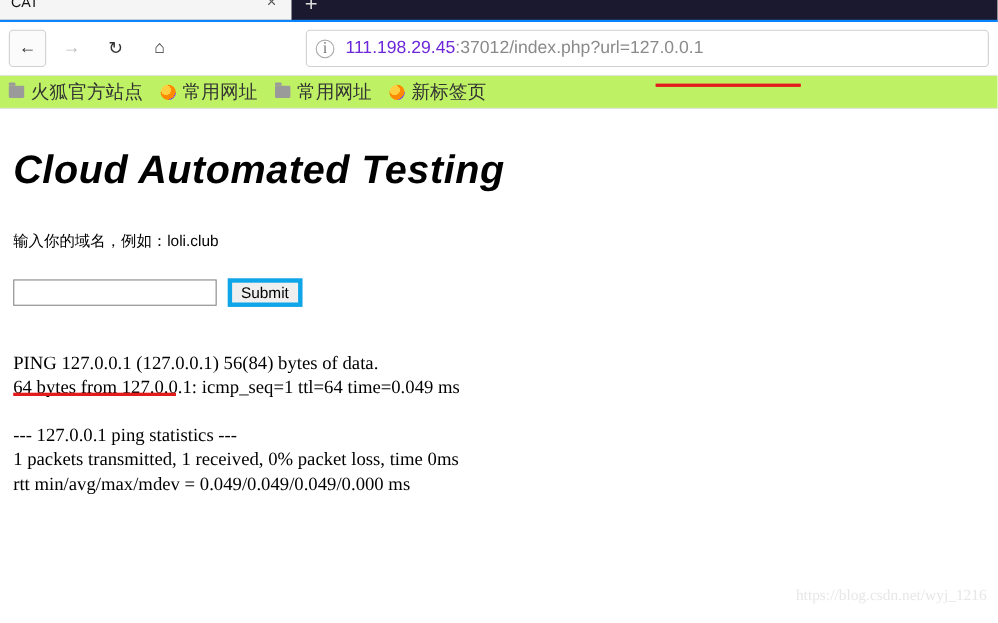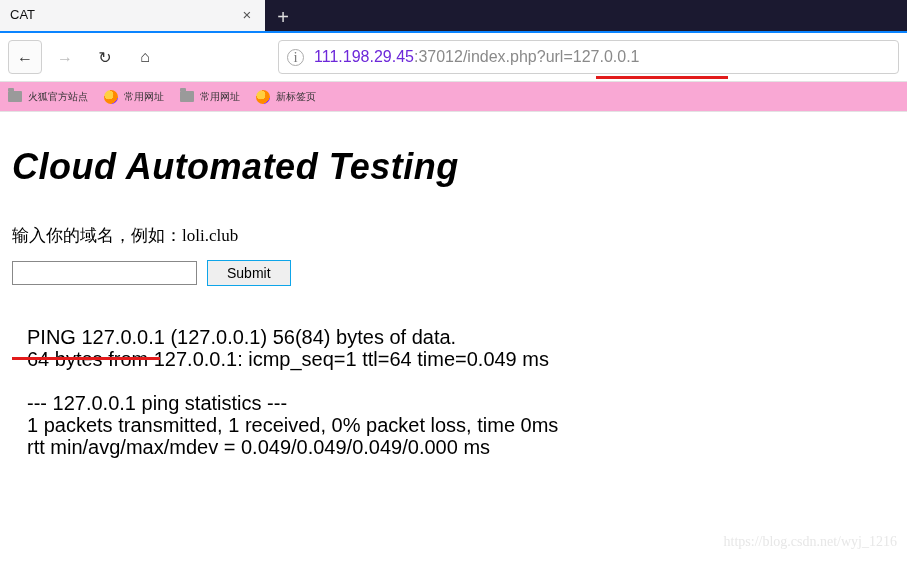--- a/index.html
+++ b/index.html
@@ -1,20 +1,20 @@
 <!DOCTYPE html>
 <html><head>
 <meta charset="utf-8">
 <style>
   * { box-sizing: border-box; }
   html, body { margin: 0; padding: 0; font-family: Arial, "Microsoft YaHei", sans-serif; }
   body { width: 907px; height: 566px; overflow: hidden; background: #fff; position: relative; }
 
   
-  .tabstrip { height: 33px; background: #1b1930; display: flex; align-items: flex-end; border-bottom: 2px solid #0a84ff; }
+  .tabstrip { height: 20px; background: #1b1930; display: flex; align-items: flex-end; border-bottom: 2px solid #0a84ff; }
   .tab {
     height: 33px; width: 265px; background: #f5f5f6; display: flex; align-items: center;
     padding: 0 10px; font-size: 13px; color: #111; position: relative;
   }
   .tab .lbl { flex: 1; }
   .tab .close { width: 16px; text-align: center; color: #555; font-size: 15px; cursor: pointer; }
   .newtab {
     width: 28px; height: 28px; display: flex; align-items: center; justify-content: center;
     color: #ddd; font-size: 20px; margin-left: 4px; cursor: pointer;
   }
@@ -37,43 +37,43 @@
   }
   .urlbar .info { color: #7a7a7a; margin-right: 10px; font-size: 15px; border: 1px solid #aaa; border-radius: 50%; width: 17px; height: 17px; line-height: 15px; text-align: center; font-family: Georgia, serif; }
   .urlbar .host { color: #6d28d9; }
   .urlbar .rest { color: #8a8a8a; text-align: center; }
   .url-underline {
     position: absolute; height: 3px; background: #e21b1b;
   }
 
   
   .bmrow {
-    height: 30px; background: #f9a8d4; display: flex; align-items: center; padding: 0 8px;
-    border-bottom: 1px solid #e3e3e3; font-size: 10px; color: #333;
+    height: 30px; background: #bef264; display: flex; align-items: center; padding: 0 8px;
+    border-bottom: 1px solid #e3e3e3; font-size: 17px; color: #333;
   }
   .bm { display: flex; align-items: center; margin-right: 16px; cursor: pointer; }
   .bm .folder { width: 14px; height: 11px; background: #9a9a9a; margin-right: 6px; border-radius: 1px; position: relative; }
   .bm .folder::before { content: ""; position: absolute; top: -3px; left: 0; width: 6px; height: 3px; background: #9a9a9a; border-radius: 1px 1px 0 0; }
   .bm .ff { width: 14px; height: 14px; border-radius: 50%; background: radial-gradient(circle at 35% 35%, #ffcf3f 0 35%, #ff8a00 36% 70%, #7b2ff7 71% 100%); margin-right: 6px; }
 
   
   .page { padding: 10px 12px 0 12px; position: relative; }
   h1 { font-size: 36px; font-weight: 700; margin: 24px 0 36px 0; letter-spacing: 0.5px; font-style: italic; }
-  .prompt { font-size: 17px; margin-bottom: 13px; font-family: Liberation Serif, serif; }
+  .prompt { font-size: 14px; margin-bottom: 24px; }
   .formrow { display: flex; align-items: center; margin-bottom: 40px; }
   .formrow input[type=text] {
     width: 185px; height: 24px; border: 1px solid #888; margin-right: 10px; padding: 0 4px;
   }
   .formrow button {
-    height: 26px; padding: 0 19px; border: 1px solid #0ea5e9; background: #efefef;
+    height: 26px; padding: 0 8px; border: 4px solid #0ea5e9; background: #efefef;
     font-size: 14px; cursor: pointer;
   }
   pre.out {
-    font-family: Liberation Sans, sans-serif; font-size: 20px; line-height: 22px;
-    white-space: pre; margin: 15px; position: relative;
+    font-family: Liberation Serif, serif; font-size: 17px; line-height: 22px;
+    white-space: pre; margin: 0; position: relative;
   }
   .ping-underline {
     position: absolute; height: 3px; background: #e21b1b;
   }
   .watermark {
     position: absolute; right: 10px; bottom: 16px; color: #e7e7e7; font-size: 14px;
     font-family: Liberation Serif, serif; pointer-events: none;
   }
 </style>
 </head>

